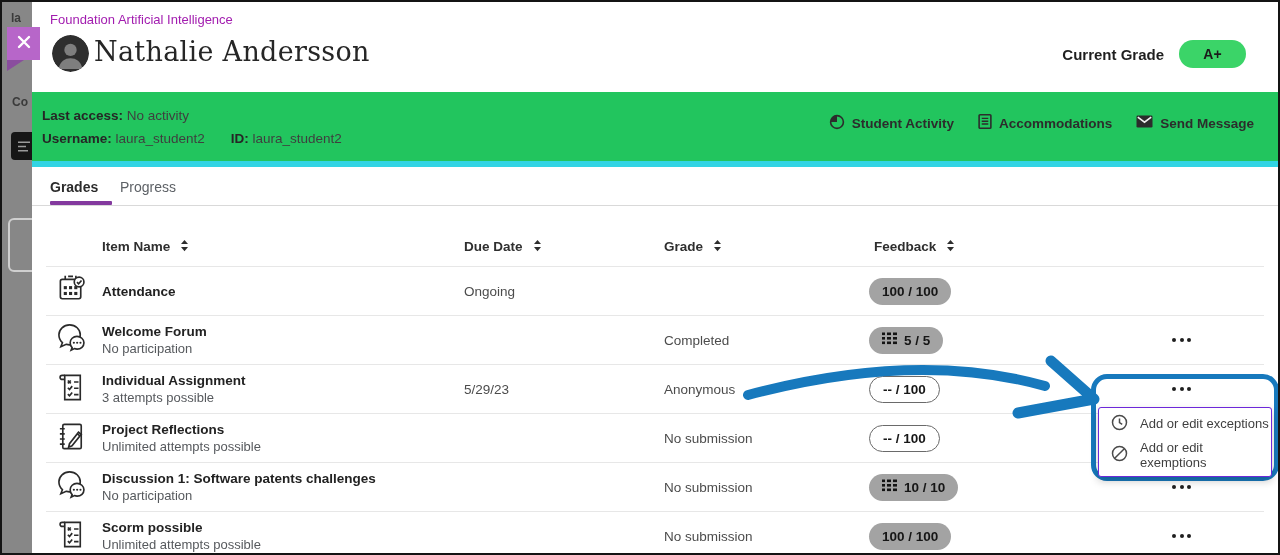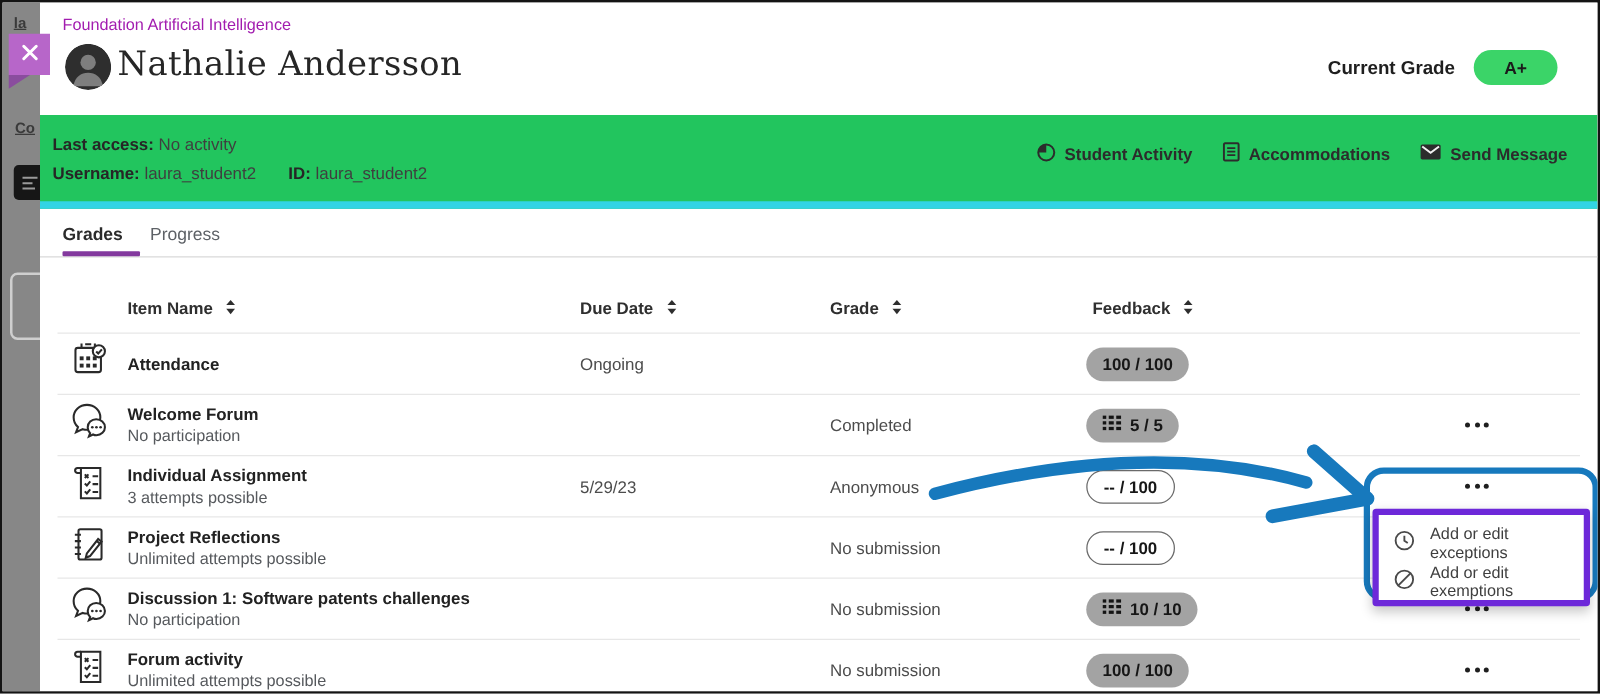--- a/index.html
+++ b/index.html
@@ -3,21 +3,21 @@
 <meta charset="utf-8">
 <style>
   html,body{margin:0;padding:0;background:#fff;}
   .screen{
     position:relative;width:1280px;height:555px;box-sizing:border-box;
     border:2px solid #141414;background:#fff;overflow:hidden;
     font-family:"Liberation Sans",sans-serif;color:#2b2b2b;
   }
   
   .backdrop{position:absolute;left:0;top:0;width:30px;height:100%;background:#878787;}
-  .frag{position:absolute;color:#3a3a3a;font-size:12px;font-weight:700;text-decoration:underline;}
+  .frag{position:absolute;color:#3a3a3a;font-size:12px;font-weight:700;}
   .frag-top{left:9px;top:9px;}
   .frag-mid{left:10px;top:93px;}
   .strip-icon{position:absolute;left:9px;top:130px;width:25px;height:28px;background:#161616;border-radius:4px;display:flex;align-items:center;justify-content:center;}
   .strip-box{position:absolute;left:6px;top:216px;width:27px;height:50px;border:2px solid #cfcfcf;border-radius:6px;}
   
   .close-btn{position:absolute;left:5px;top:25px;width:33px;height:33px;background:#b766c9;border:none;padding:0;display:flex;align-items:center;justify-content:center;cursor:pointer;z-index:12;}
   .close-fold{position:absolute;left:5px;top:58px;width:0;height:0;border-top:11px solid #8a4d9e;border-right:17px solid transparent;z-index:12;}
   
   .panel{position:absolute;left:30px;top:0;right:0;bottom:0;background:#fff;}
   .course-title{position:absolute;left:18px;top:10px;font-size:13px;color:#a21caf;}
@@ -57,21 +57,21 @@
   .item-sub{font-size:13px;color:#56595d;line-height:15px;}
   .cell-text{font-size:13.5px;color:#4c4c4c;}
   .pill{height:27px;border-radius:14px;display:inline-flex;align-items:center;gap:7px;padding:0 13px;font-size:13.5px;font-weight:700;color:#161616;box-sizing:border-box;}
   .pill.green{background:#a3a3a3;}
   .pill.outline{background:#fff;border:1.5px solid #6a6a6a;}
   .dots{display:flex;gap:3.5px;transform:translateX(10px);cursor:pointer;padding:6px 4px;}
   .dots i{width:4px;height:4px;border-radius:50%;background:#1f1f1f;}
   
   .annotation{position:absolute;left:0;top:0;width:1280px;height:555px;pointer-events:none;z-index:8;}
   .callout{position:absolute;left:1089px;top:372px;width:188px;height:107px;box-sizing:border-box;border:5px solid #1779bd;border-radius:16px;z-index:6;}
-  .dropdown{position:absolute;left:2px;right:2px;top:28px;height:68px;background:#fff;border:5px solid #6d28d9;border-radius:3px;box-shadow:0 4px 9px rgba(0,0,0,.22);display:flex;flex-direction:column;justify-content:flex-end;}
+  .dropdown{position:absolute;left:2px;right:2px;top:28px;height:68px;background:#fff;border:1px solid #6d28d9;border-radius:3px;box-shadow:0 4px 9px rgba(0,0,0,.22);display:flex;flex-direction:column;justify-content:flex-start;}
   .menu-item{display:flex;align-items:center;gap:12px;height:31px;padding-left:12px;font-size:13px;color:#3f3f3f;cursor:pointer;}
 </style>
 </head>
 <body>
 
 <div class="screen">
 
   <div class="backdrop">
     <div class="frag frag-top">la</div>
     <div class="frag frag-mid">Co</div>
@@ -373,21 +373,21 @@
             <span>
           <svg width="33" height="33" viewBox="0 0 34 34" fill="none" stroke="#2a2a2a" stroke-width="1.7">
             <path d="M9 4.5h16v25H9z"></path>
             <path d="M9 8.7H6.3a2.1 2.1 0 0 1 0-4.2H9"></path>
             <path d="M12.2 9.8l3 3M15.2 9.8l-3 3"></path>
             <path d="M18.6 11.3h4.6M18.6 17.8h4.6M18.6 24.3h4.6"></path>
             <path d="M12.2 17.3l1.7 1.7 2.8-3.4M12.2 23.8l1.7 1.7 2.8-3.4"></path>
           </svg></span>
         </div>
         <div class="c-name">
-          <div class="item-name">Forum activity</div>
+          <div class="item-name">Scorm possible</div>
           <div class="item-sub">Unlimited attempts possible</div>
         </div>
         <div class="c-due cell-text"></div>
         <div class="c-status cell-text">No submission</div>
         <div class="c-grade">
             <span class="pill green">
               <span>100 / 100</span>
             </span>
           </div>
         <div class="c-feedback">

